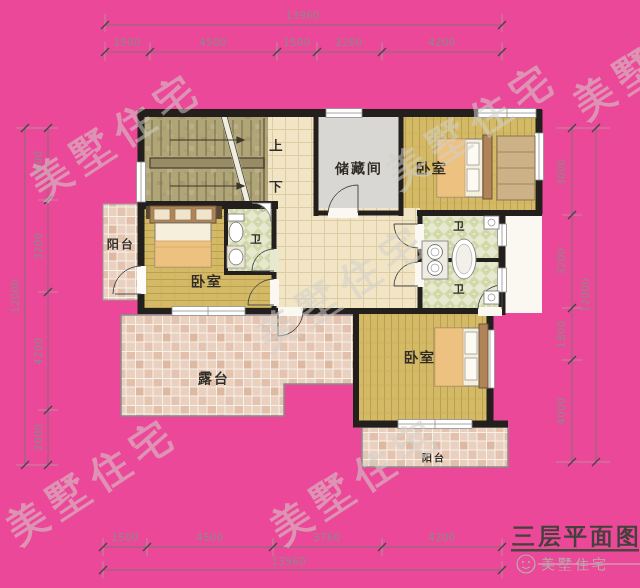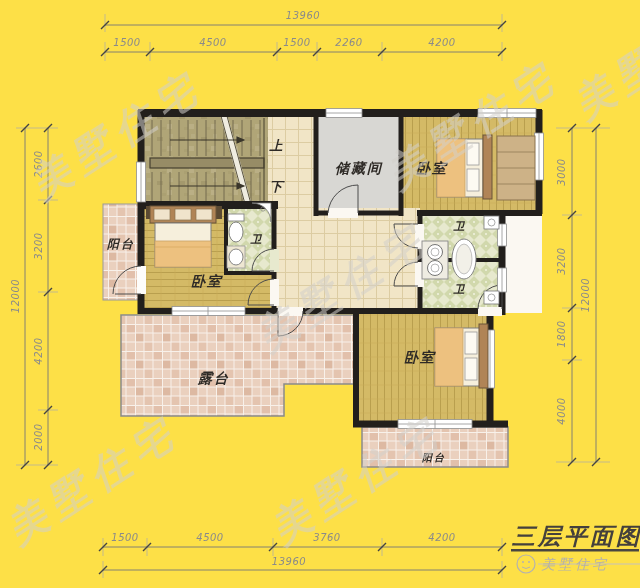--- a/index.html
+++ b/index.html
@@ -1,17 +1,17 @@
 <!DOCTYPE html>
 <html style="--wall: #221f1c; --wood: #d4ba66; --wood_line: #b99f4e; --olive: #b0a577; --cream_tile: #f1e5c6; --pink_tile: #ead0be; --bath_tile: #e7e9ce; --storage_gray: #d8d7d3; --dim_text: #8a8a8a; --label_text: #2e2a26; --watermark: #d3d0cb; --title_text: #44403c; --brand_text: #b3b0ab;"><head>
 <meta charset="utf-8">
 <style>
   html,body{margin:0;padding:0;background:#ffffff;}
-  .stage{position:relative;width:640px;height:588px;background:#fde047;overflow:hidden;
-         font-family:"DejaVu Sans",sans-serif;font-style:italic;}
+  .stage{position:relative;width:640px;height:588px;background:#ec4899;overflow:hidden;
+         font-family:"DejaVu Sans",sans-serif;}
   svg text{font-family:"DejaVu Sans",sans-serif;}
   .dim{font-size:10px;fill:var(--dim_text);letter-spacing:.5px;}
   .roomlabel{font-weight:bold;fill:var(--label_text);letter-spacing:2px;}
   .wm{font-size:40px;font-weight:bold;fill:var(--watermark);opacity:.55;letter-spacing:9px;}
   .title{font-size:23px;font-weight:bold;fill:var(--title_text);letter-spacing:3px;
          font-family:"DejaVu Serif","DejaVu Sans",serif;}
   .brand{font-size:14px;fill:var(--brand_text);letter-spacing:3px;}
 </style>
 </head>
 <body>

